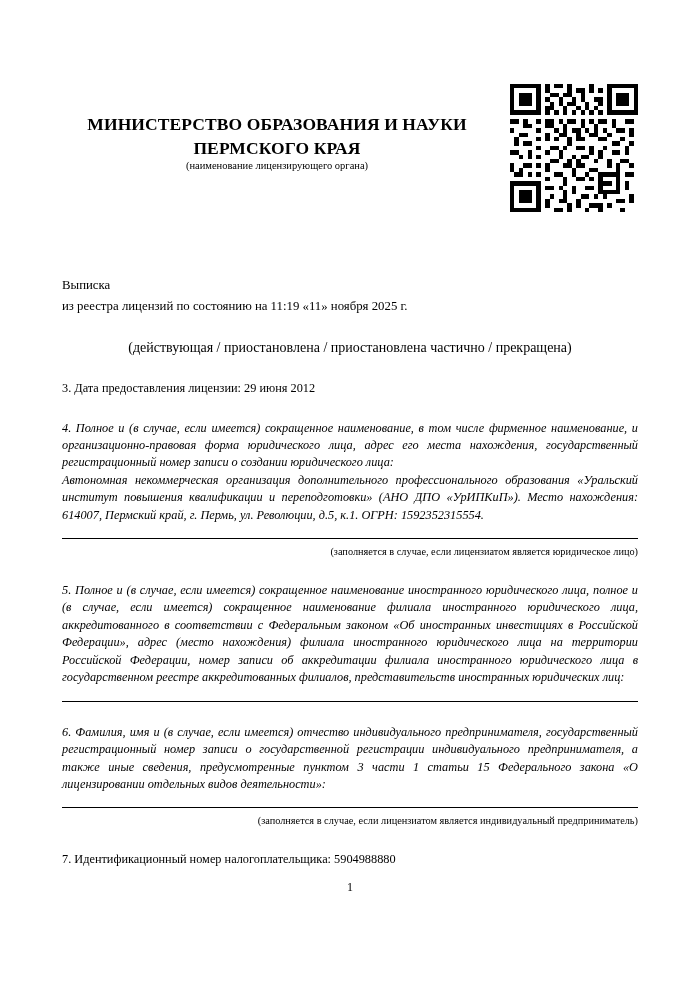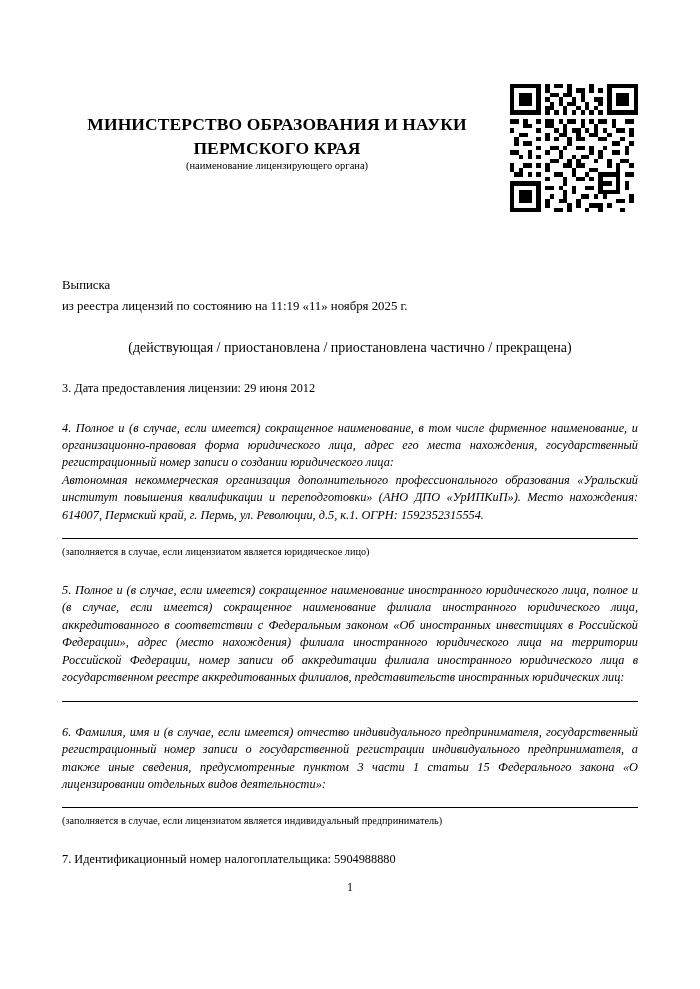--- a/index.html
+++ b/index.html
@@ -70,21 +70,21 @@
     text-align: justify;
   }
   .item.justified p {
     text-align: justify;
     text-align-last: left;
     margin: 0;
     font-style: italic;
   }
   .item p { margin: 0; }
   .note {
-    text-align: left;
+    text-align: right;
     font-size: 10.3px;
     margin-top: 6px;
   }
   .note-indent {
     text-align: center;
     font-size: 14px;
     margin-top: 22px;
   }
   .rule {
     border: 0;

